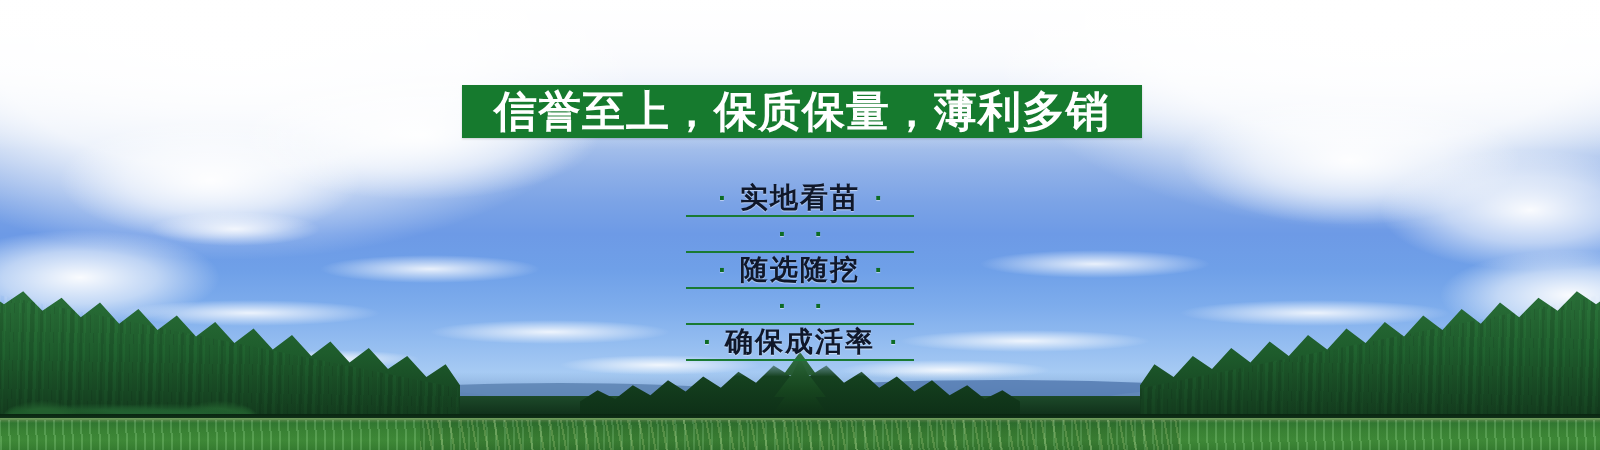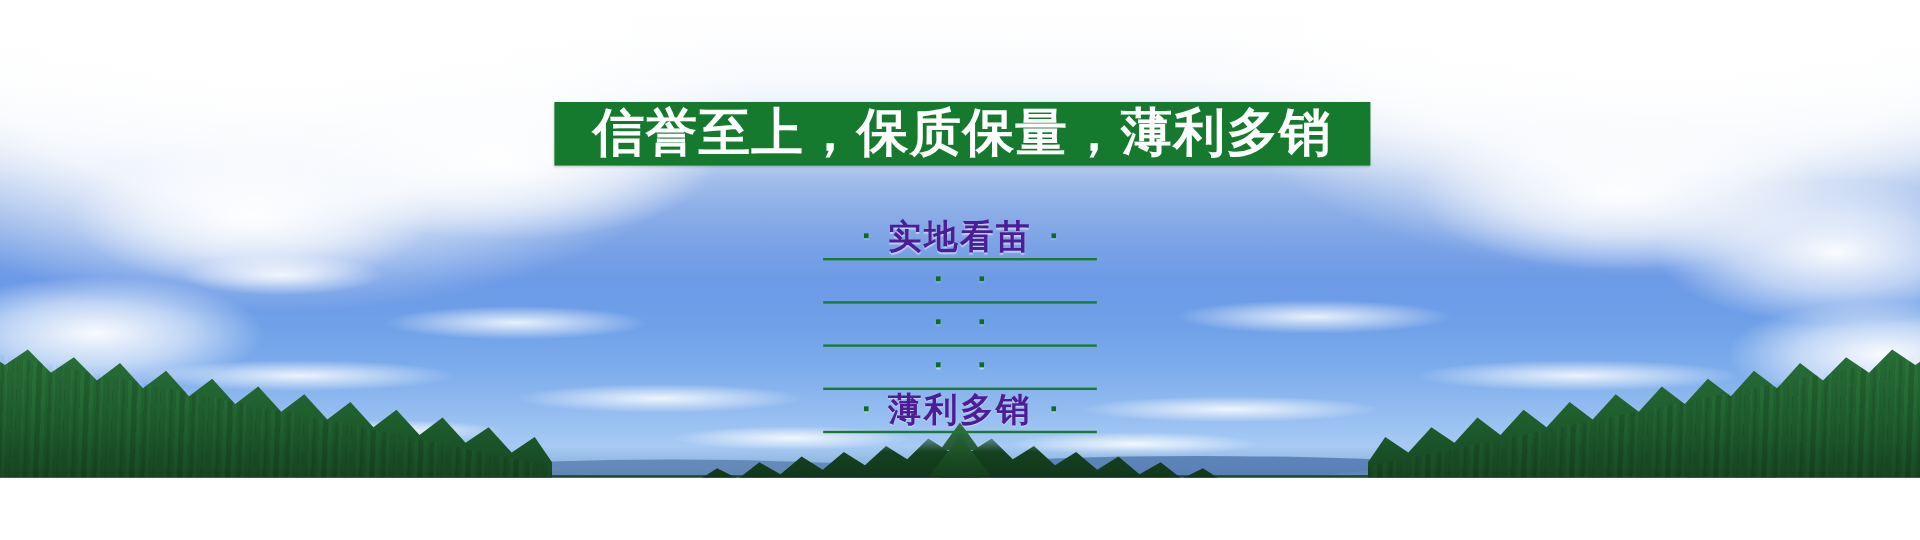--- a/index.html
+++ b/index.html
@@ -1,21 +1,21 @@
 <!DOCTYPE html>
 <html><head>
 <meta charset="utf-8">
 <style>
   html,body{margin:0;padding:0;}
   body{
     width:1600px;height:450px;overflow:hidden;
     font-family:"Liberation Sans","DejaVu Sans",sans-serif;
   }
   #banner{
-    position:relative;width:1600px;height:398px;overflow:hidden;
+    position:relative;width:1600px;height:450px;overflow:hidden;
     background:#6f9ae8;
   }
 
   
   .sky{
     position:absolute;left:0;top:0;width:1600px;height:450px;
     background:linear-gradient(to bottom,
       #fbfcfe 0%,
       #f4f6fc 6%,
       #eaeffa 12%,
@@ -207,21 +207,21 @@
     position:relative;width:1600px;height:36px;
     display:flex;align-items:center;justify-content:center;
   }
   .dot{
     color:#0d6b26;font-size:22px;font-weight:bold;line-height:1;
     padding:0 14px;
     font-family:"DejaVu Sans","Liberation Sans",sans-serif;
     text-shadow:0 1px 1px rgba(255,255,255,.5);
   }
   .item-text{
-    color:#4c1d95;font-size:28px;font-weight:bold;letter-spacing:2px;
+    color:#0f172a;font-size:28px;font-weight:bold;letter-spacing:2px;
     line-height:1;white-space:nowrap;
     font-family:"DejaVu Sans","Liberation Sans",sans-serif;
     text-shadow:0 1px 1px rgba(255,255,255,.5);
   }
   .rule{
     position:absolute;left:50%;transform:translateX(-50%);
     bottom:-1px;width:228px;height:2px;background:#1a7a33;
   }
 </style>
 </head>
@@ -289,32 +289,33 @@
     </div>
 
     <div class="list-item">
       <span class="dot">·</span>
       <span class="dot">·</span>
       <span class="rule"></span>
     </div>
 
     <div class="list-item">
       <span class="dot">·</span>
-      <span class="dot">·</span>
-      <span class="rule"></span>
-    </div>
-
-    <div class="list-item">
-      <span class="dot">·</span>
-      <span class="dot">·</span>
-      <span class="rule"></span>
-    </div>
-
-    <div class="list-item">
-      <span class="dot">·</span>
-      <span class="item-text">薄利多销</span>
+      <span class="item-text">随选随挖</span>
+      <span class="dot">·</span>
+      <span class="rule"></span>
+    </div>
+
+    <div class="list-item">
+      <span class="dot">·</span>
+      <span class="dot">·</span>
+      <span class="rule"></span>
+    </div>
+
+    <div class="list-item">
+      <span class="dot">·</span>
+      <span class="item-text">确保成活率</span>
       <span class="dot">·</span>
       <span class="rule"></span>
     </div>
 
   </div>
 
 </div>
 
 </body></html>

